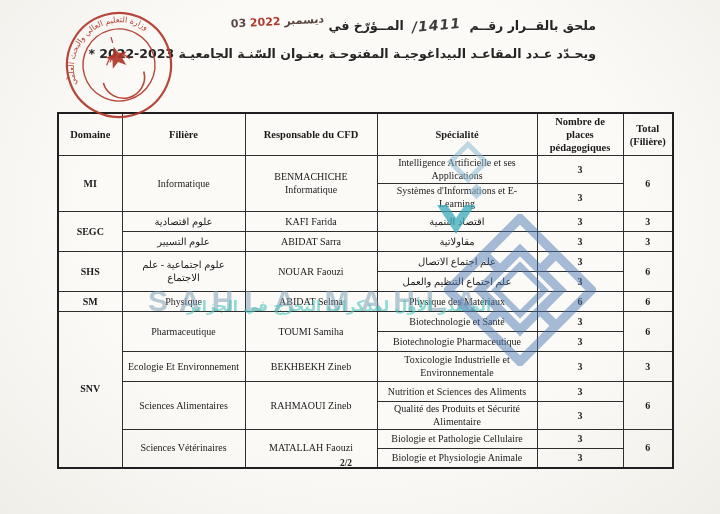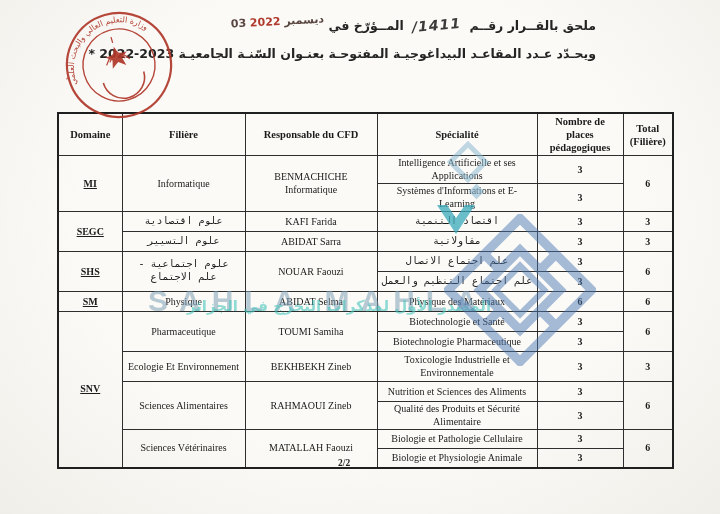--- a/index.html
+++ b/index.html
@@ -32,23 +32,23 @@
   .doc-table{
     position:absolute; left:57px; top:112px; z-index:2;
     border-collapse:collapse; table-layout:fixed;
     border:2px solid #1f1f1f; background:transparent;
   }
   .doc-table th,.doc-table td{
     border:1px solid #2e2e2e; text-align:center; vertical-align:middle;
     padding:1px 4px; font-size:10px; line-height:1.25; overflow:hidden;
   }
   .doc-table th{font-size:10.5px; font-weight:bold;}
-  .dom{font-weight:bold; font-size:11px;text-decoration:underline;}
+  .dom{font-weight:bold; font-size:11px;}
   .num{font-weight:bold; font-size:11px;}
-  .ar{font-family:Liberation Mono, monospace; font-size:10px; direction:rtl;}
+  .ar{font-family:Liberation Serif, serif; font-size:10px; direction:rtl;}
   .rh30{height:30px}.rh28{height:28px}.rh26{height:26px}.rh20{height:20px}.rh19{height:19px}
   
   .wm{pointer-events:none;}
   .wm-brand{
     position:absolute; left:148px; top:264px; z-index:6; white-space:nowrap;
     font-family:"Liberation Sans","DejaVu Sans",sans-serif; font-weight:bold;
     font-size:30px; letter-spacing:11px; color:rgba(128,161,183,0.55);margin-top:20px;
   }
   .wm-tagline{
     position:absolute; left:158px; top:297px; width:362px; z-index:6; direction:rtl; text-align:center;
@@ -56,21 +56,21 @@
     font-size:15px; color:rgba(74,196,188,0.60);
   }
   .wm-logo{position:absolute; left:444px; top:214px; width:152px; height:152px; z-index:6; opacity:.48;}
   .wm-d1{position:absolute; left:453px; top:147px; width:20px; height:20px;
          border:5px solid rgba(140,185,210,0.55); transform:rotate(45deg); z-index:6;}
   .wm-d2{position:absolute; left:471px; top:186px; width:11px; height:11px;
          background:rgba(140,185,210,0.60); transform:rotate(45deg); z-index:6;}
   .wm-v{position:absolute; left:436px; top:205px; width:40px; height:30px; z-index:6;}
   
   .pageno{
-    position:absolute; left:338px; top:458px; width:44px; 
+    position:absolute; left:324px; top:458px; width:44px; text-align:center;
     font-weight:bold; font-size:9.5px; color:#222;
   }
 </style>
 </head>
 <body>
 
 <div class="page">
 
   <svg class="stamp" viewBox="0 0 134 118">
     <g transform="rotate(-16 67 59)" stroke="#b0382b" fill="none">

